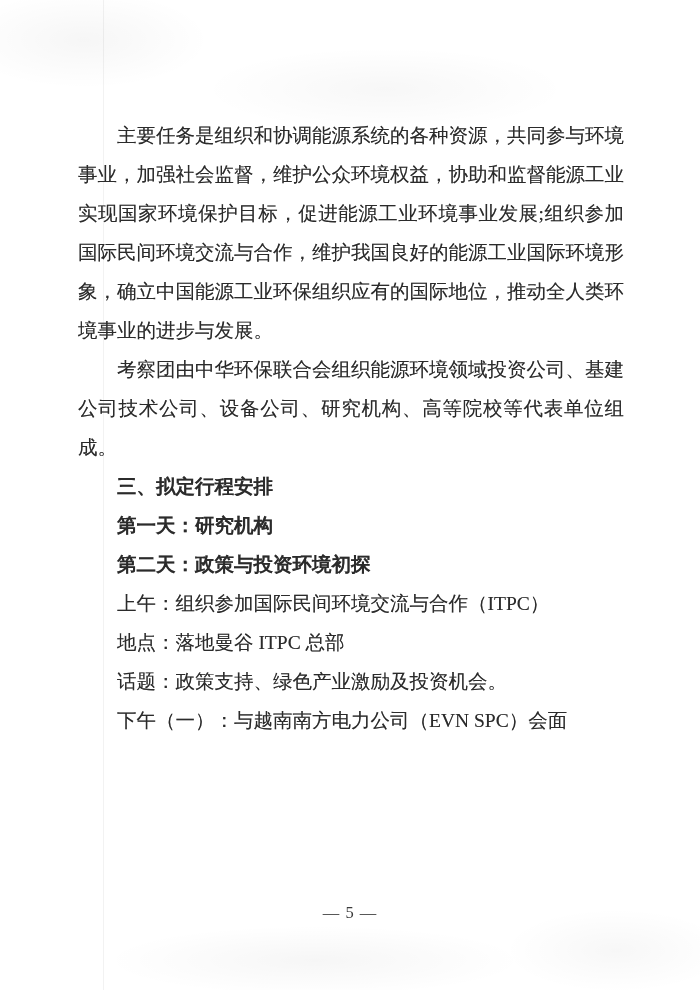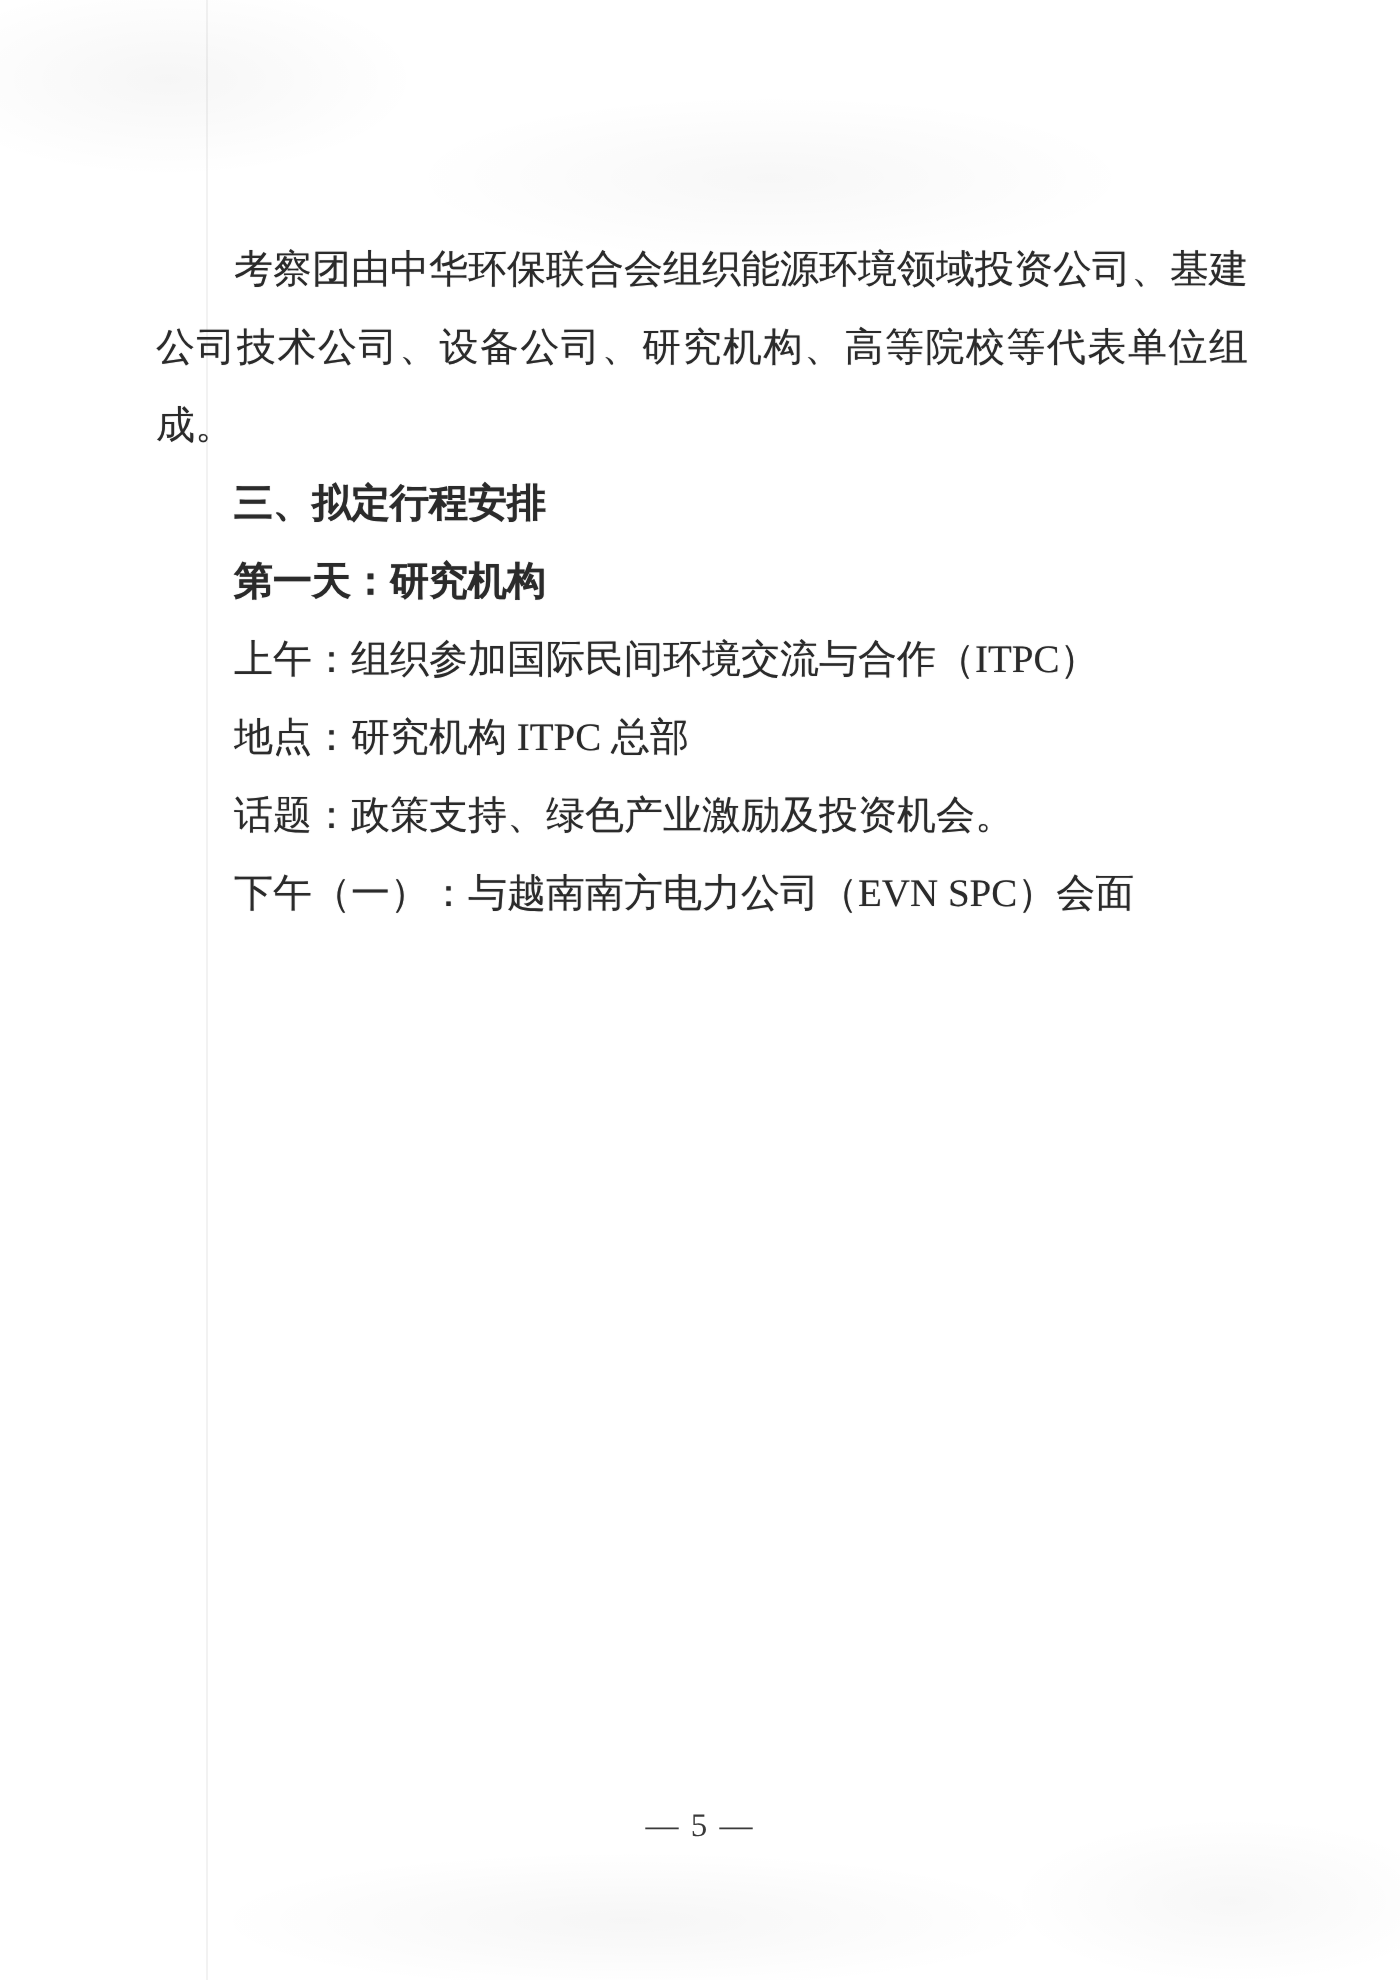--- a/index.html
+++ b/index.html
@@ -64,23 +64,25 @@
     letter-spacing: 1px;
   }
 </style>
 </head>
 <body>
 
 <div class="page">
   <div class="fold-line"></div>
 
   <div class="content">
+    <p>主要任务是组织和协调能源系统的各种资源，共同参与环境事业，加强社会监督，维护公众环境权益，协助和监督能源工业实现国家环境保护目标，促进能源工业环境事业发展;组织参加国际民间环境交流与合作，维护我国良好的能源工业国际环境形象，确立中国能源工业环保组织应有的国际地位，推动全人类环境事业的进步与发展。</p>
     <p>考察团由中华环保联合会组织能源环境领域投资公司、基建公司技术公司、设备公司、研究机构、高等院校等代表单位组成。</p>
     <p class="heading">三、拟定行程安排</p>
     <p class="heading">第一天：研究机构</p>
+    <p class="heading">第二天：政策与投资环境初探</p>
     <p>上午：组织参加国际民间环境交流与合作（ITPC）</p>
-    <p>地点：研究机构 ITPC 总部</p>
+    <p>地点：落地曼谷 ITPC 总部</p>
     <p>话题：政策支持、绿色产业激励及投资机会。</p>
     <p>下午（一）：与越南南方电力公司（EVN SPC）会面</p>
   </div>
 
   <div class="page-number">— 5 —</div>
 </div>
 
 </body></html>

